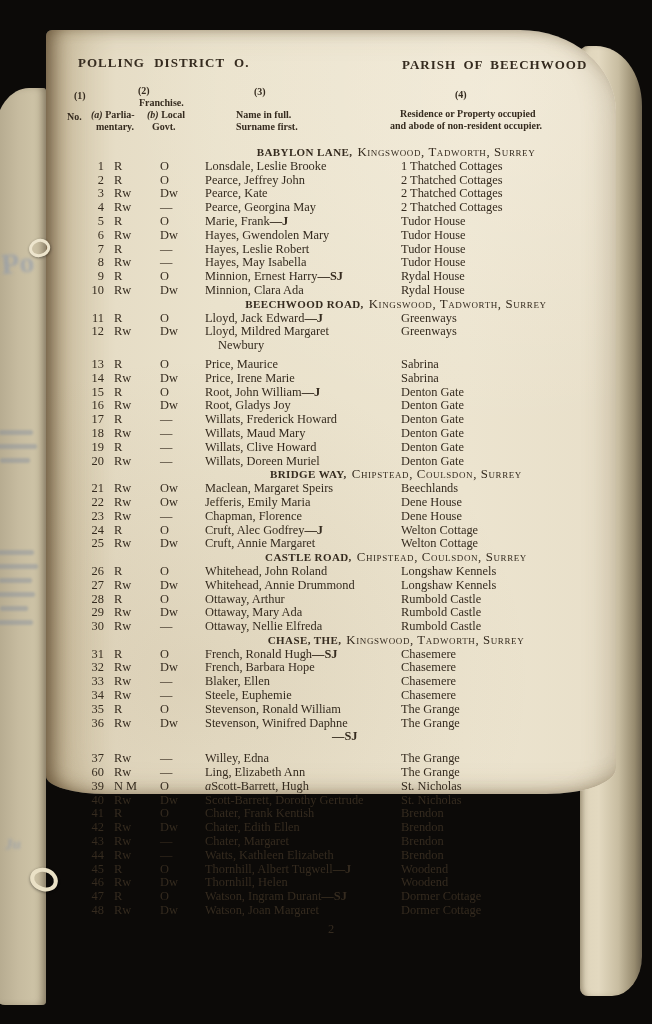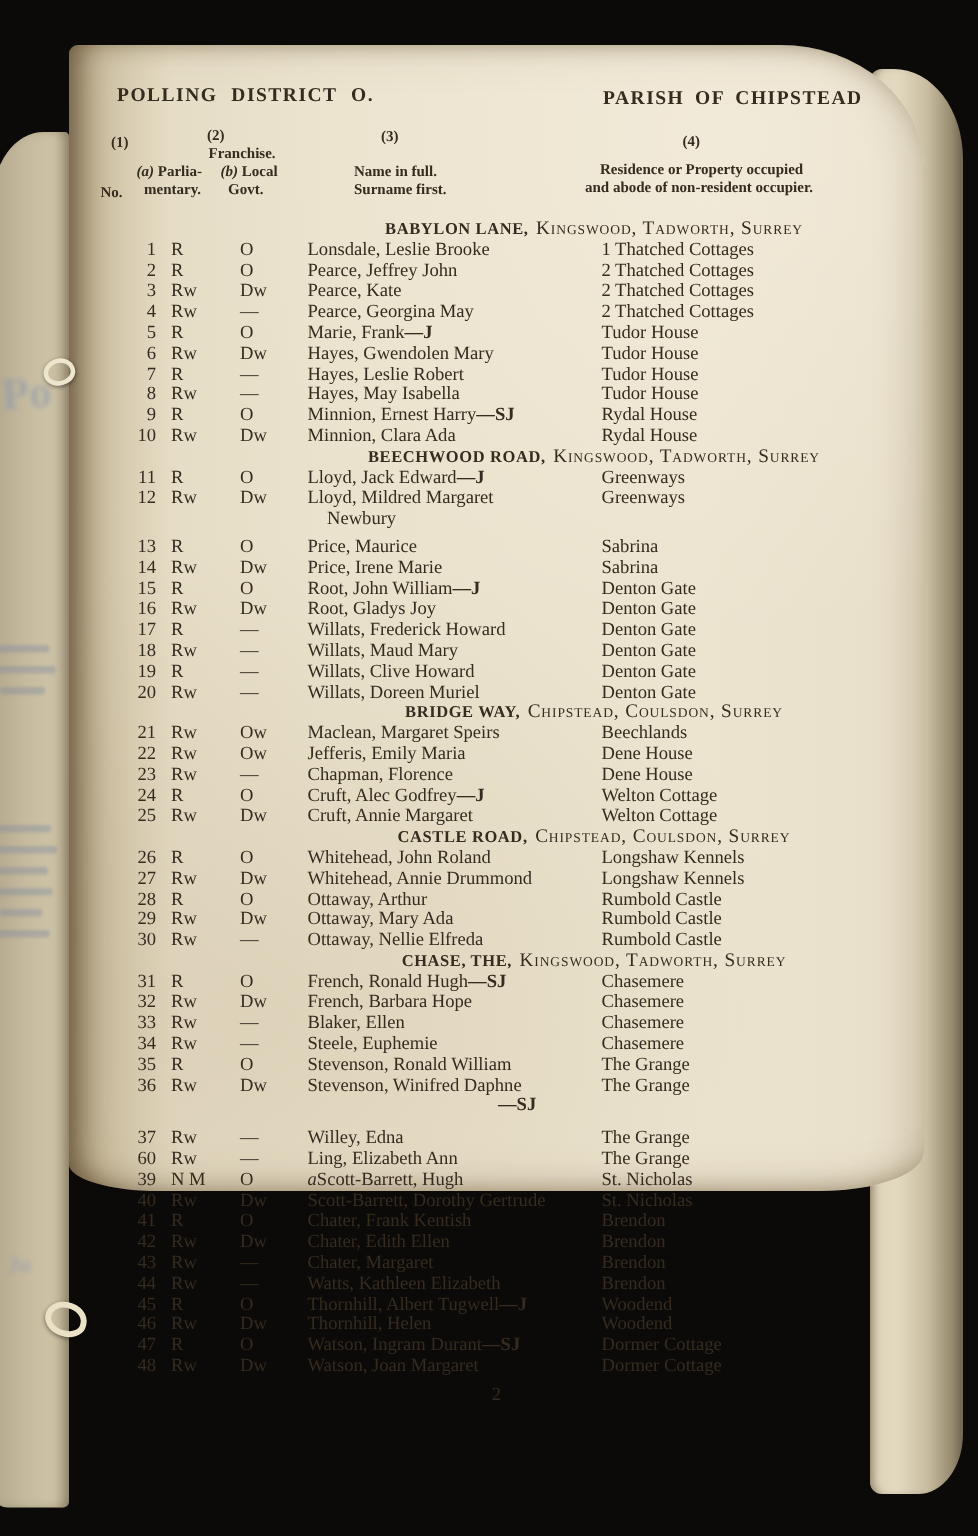--- a/index.html
+++ b/index.html
@@ -61,21 +61,21 @@
     position:absolute;left:356px;top:27px;
     font-size:13px;font-weight:bold;letter-spacing:1px;word-spacing:3px;white-space:nowrap;
   }
   .colhead{position:absolute;font-size:10px;font-weight:bold;line-height:11px;white-space:nowrap;}
   .colhead i{font-weight:bold;}
   .h-n1{left:28px;top:60px;}
   .h-n2{left:92px;top:55px;}
   .h-fr{left:70px;top:67px;margin-left:23px;}
   .h-n3{left:208px;top:56px;}
   .h-n4{left:409px;top:59px;}
-  .h-no{left:21px;top:81px;margin-top:12px;}
+  .h-no{left:21px;top:81px;}
   .h-a{left:45px;top:79px;}
   .h-a2{left:50px;top:91px;}
   .h-b{left:101px;top:79px;}
   .h-b2{left:106px;top:91px;}
   .h-nm1{left:190px;top:79px;}
   .h-nm2{left:190px;top:91px;}
   .h-r1{left:354px;top:78px;}
   .h-r2{left:344px;top:90px;}
 
   .register{position:absolute;left:0;right:0;top:116px;}
@@ -114,21 +114,21 @@
     <div class="smudge" style="left:2px;top:504px;width:38px;"></div>
     <div class="smudge" style="left:5px;top:518px;width:28px;"></div>
     <div class="smudge" style="left:3px;top:532px;width:35px;"></div>
     <span class="bleed-txt" style="left:10px;top:748px;font-size:15px;font-style:italic;">Ju</span>
   </div>
 
   <div class="page">
     <div class="content">
 
       <div class="district">POLLING DISTRICT O.</div>
-      <div class="parish">PARISH OF CHIPSTEAD</div>
+      <div class="parish">PARISH OF BEECHWOOD</div>
 
       <div class="colhead h-n1">(1)</div>
       <div class="colhead h-n2">(2)</div>
       <div class="colhead h-fr">Franchise.</div>
       <div class="colhead h-n3">(3)</div>
       <div class="colhead h-n4">(4)</div>
 
       <div class="colhead h-no">No.</div>
       <div class="colhead h-a"><i>(a)</i> <span>Parlia-</span></div>
       <div class="colhead h-a2">mentary.</div>

